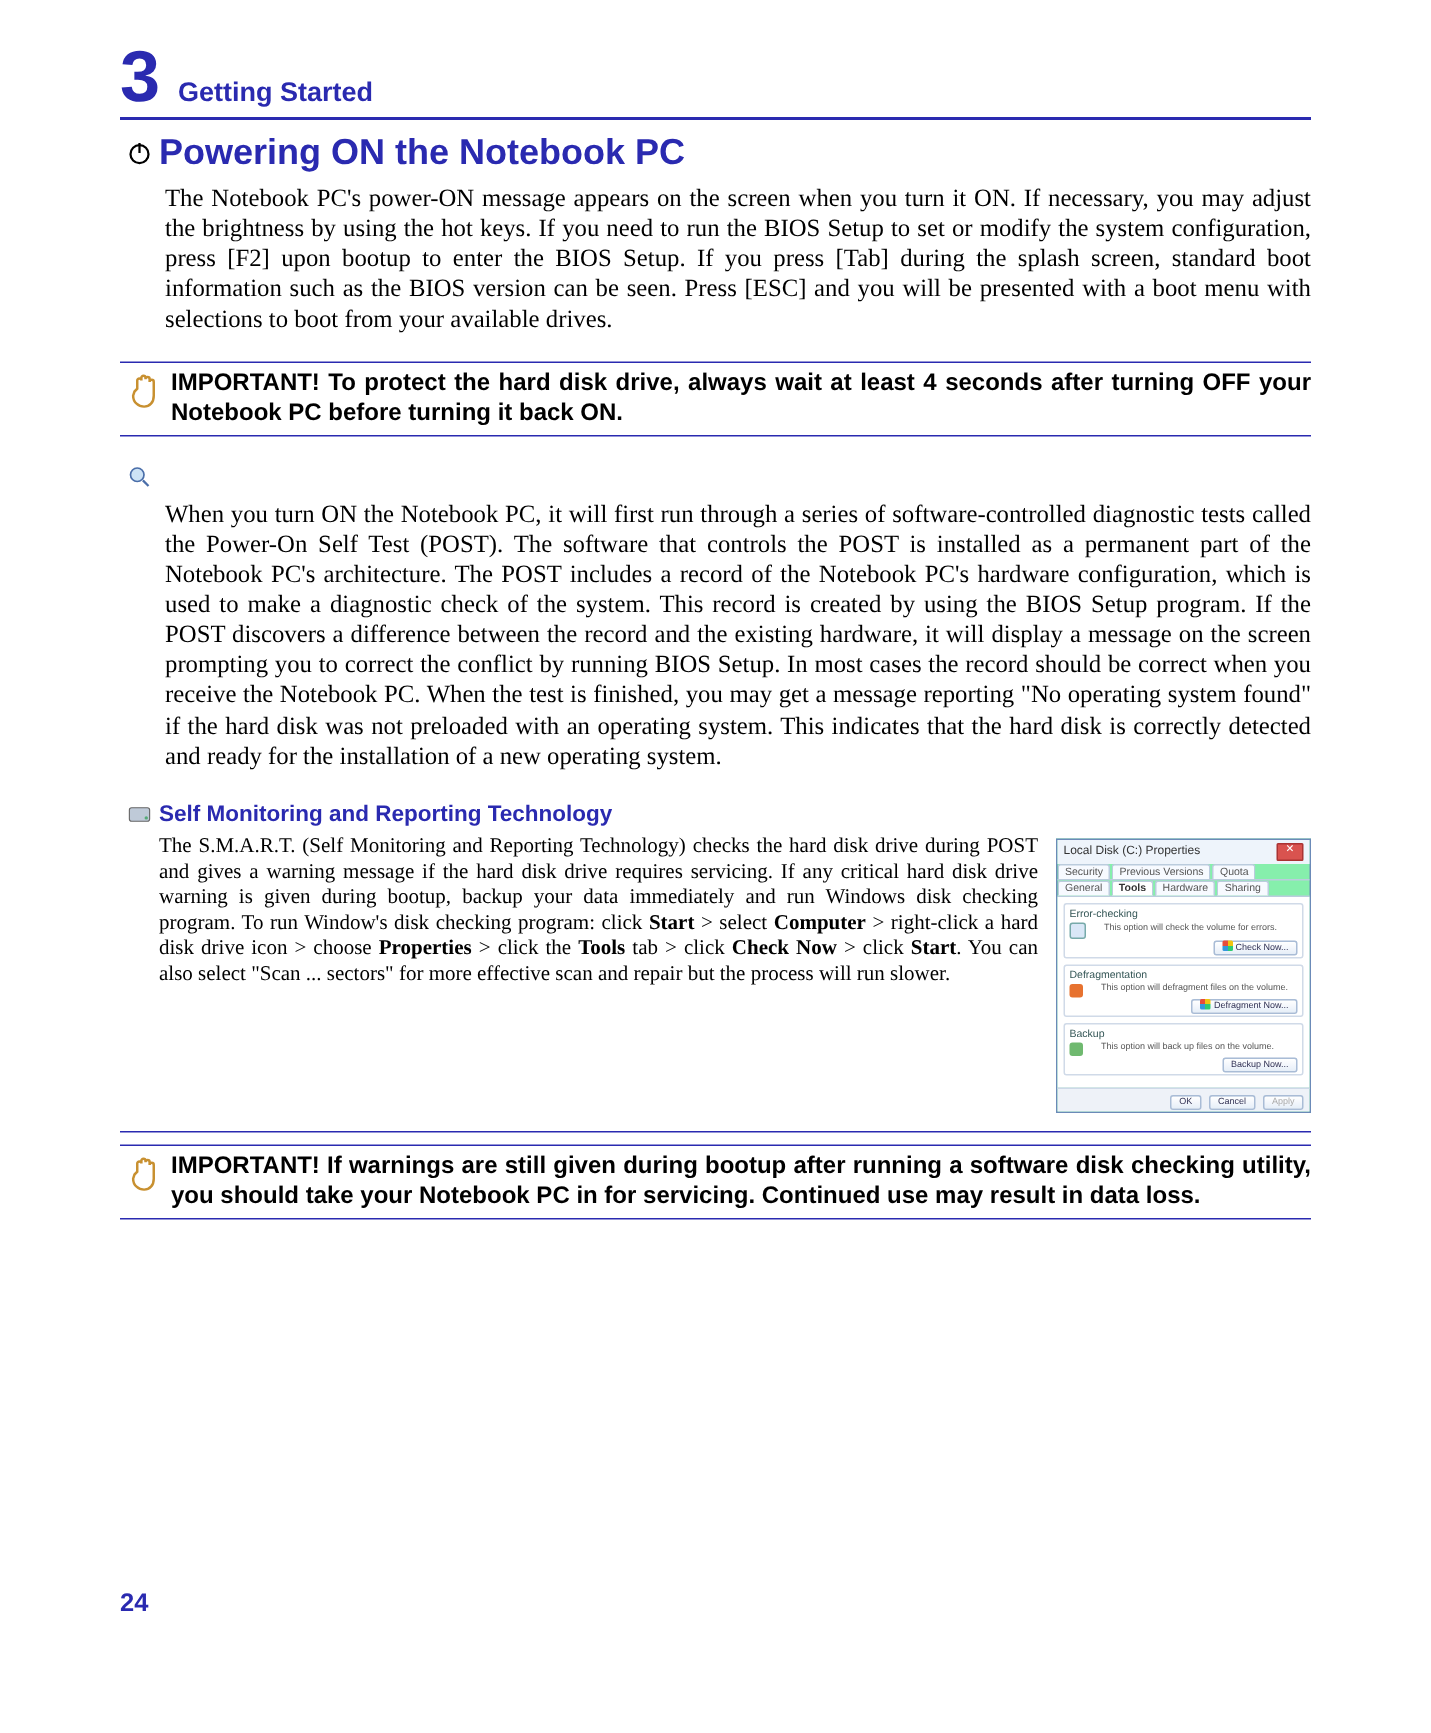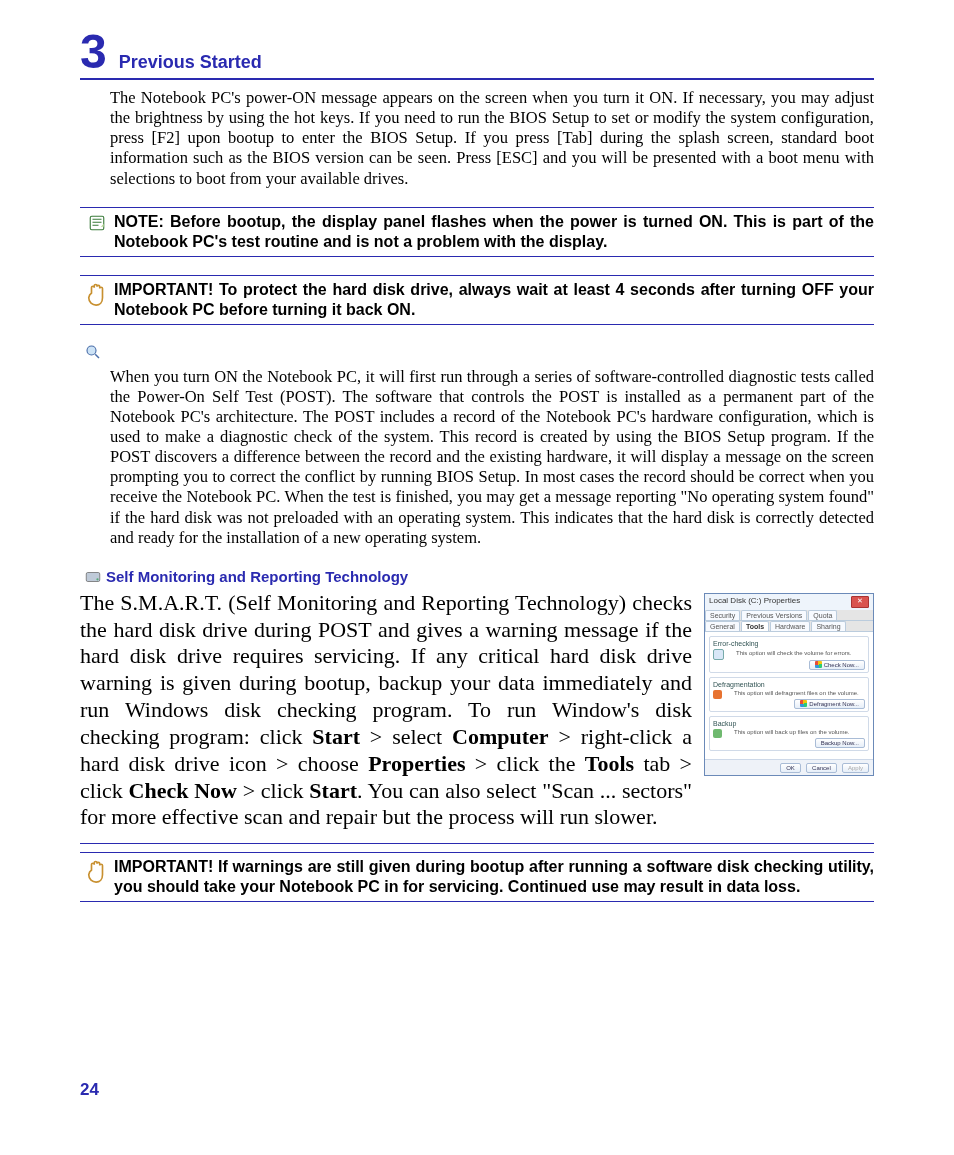--- a/index.html
+++ b/index.html
@@ -84,30 +84,31 @@
     line-height: 1.25;
     text-align: justify;
   }
   .smart-row {
     display: flex;
     align-items: flex-start;
     margin-left: 0;
   }
   .smart-row .textcol {
     flex: 1;
+    margin-left: 26px;
     padding-right: 12px;
-    font-size: 22px;
+    font-size: 14px;
     line-height: 1.22;
     text-align: justify;
   }
   .smart-row .textcol strong { font-weight: bold; }
   .dialog {
     width: 168px;
     border: 1px solid #6b8ab8;
-    background: #e5e5e5;
+    background: #86efac;
     font-family: "Segoe UI", Tahoma, sans-serif;
     font-size: 8px;
     color: #333;
     margin-top: 3px;
   }
   .dialog-title {
     display: flex;
     justify-content: space-between;
     padding: 2px 4px;
     background: #eef4fb;
@@ -173,54 +174,53 @@
     background: #eef2f8;
     border-top: 1px solid #cdd8e8;
     padding: 3px 4px;
     text-align: right;
   }
   .dlg-foot .btn { margin-left: 3px; }
   .btn.disabled { color: #aaa; }
   .page-number {
     position: absolute;
     left: 80px;
-    bottom: 55px;
+    bottom: 76px;
     font-family: Arial, Helvetica, sans-serif;
     font-weight: bold;
     color: #2a2ab0;
     font-size: 17px;
   }
   .sep-line {
     border-top: 1.5px solid #2a2ab0;
     margin: 12px 0 8px 0;
   }
   .note-icon { width: 18px; height: 18px; }
 </style>
 </head>
 <body>
 
 <div class="page">
 
   <div class="chapter-head">
     <div class="chapter-number">3</div>
-    <div class="chapter-title">Previous Started</div>
-  </div>
-
+    <div class="chapter-title">Getting Started</div>
+  </div>
+
+  <div class="h1-row">
+    <div class="icon-cell">
+      <svg class="note-icon" viewBox="0 0 24 24">
+          <circle cx="12" cy="13" r="8" fill="none" stroke="#000" stroke-width="2"></circle>
+          <line x1="12" y1="3" x2="12" y2="12" stroke="#000" stroke-width="2"></line>
+        </svg>
+    </div>
+    <div class="h1">Powering ON the Notebook PC</div>
+  </div>
   <div class="body-text">The Notebook PC's power-ON message appears on the screen when you turn it ON. If necessary, you may adjust the brightness by using the hot keys. If you need to run the BIOS Setup to set or modify the system configuration, press [F2] upon bootup to enter the BIOS Setup. If you press [Tab] during the splash screen, standard boot information such as the BIOS version can be seen. Press [ESC] and you will be presented with a boot menu with selections to boot from your available drives.</div>
 
-  <div class="callout">
-    <div class="icon-cell">
-      <svg class="note-icon" viewBox="0 0 24 24">
-          <rect x="3" y="3" width="18" height="18" rx="2" fill="#fff" stroke="#3a7b3a" stroke-width="1.5"></rect>
-          <path d="M6 7h12M6 11h12M6 15h8" stroke="#3a7b3a" stroke-width="1.5"></path>
-          <path d="M17 17l4-4v4z" fill="#b9d89b"></path>
-        </svg>
-    </div>
-    <div class="callout-text">NOTE:  Before bootup, the display panel flashes when the power is turned ON. This is part of the Notebook PC's test routine and is not a problem with the display.</div>
-  </div>
 
   <div class="callout">
     <div class="icon-cell">
       <svg width="22" height="26" viewBox="0 0 24 28">
           <path d="M6 12V6a1.5 1.5 0 013 0V4a1.5 1.5 0 013 0v1a1.5 1.5 0 013 0v2a1.5 1.5 0 013 0v10c0 5-3 8-7 8s-8-3-8-8l1-3 2-2z" fill="none" stroke="#c89030" stroke-width="1.8"></path>
         </svg>
     </div>
     <div class="callout-text">IMPORTANT!  To protect the hard disk drive, always wait at least 4 seconds after turning OFF your Notebook PC before turning it back ON.</div>
   </div>
 

